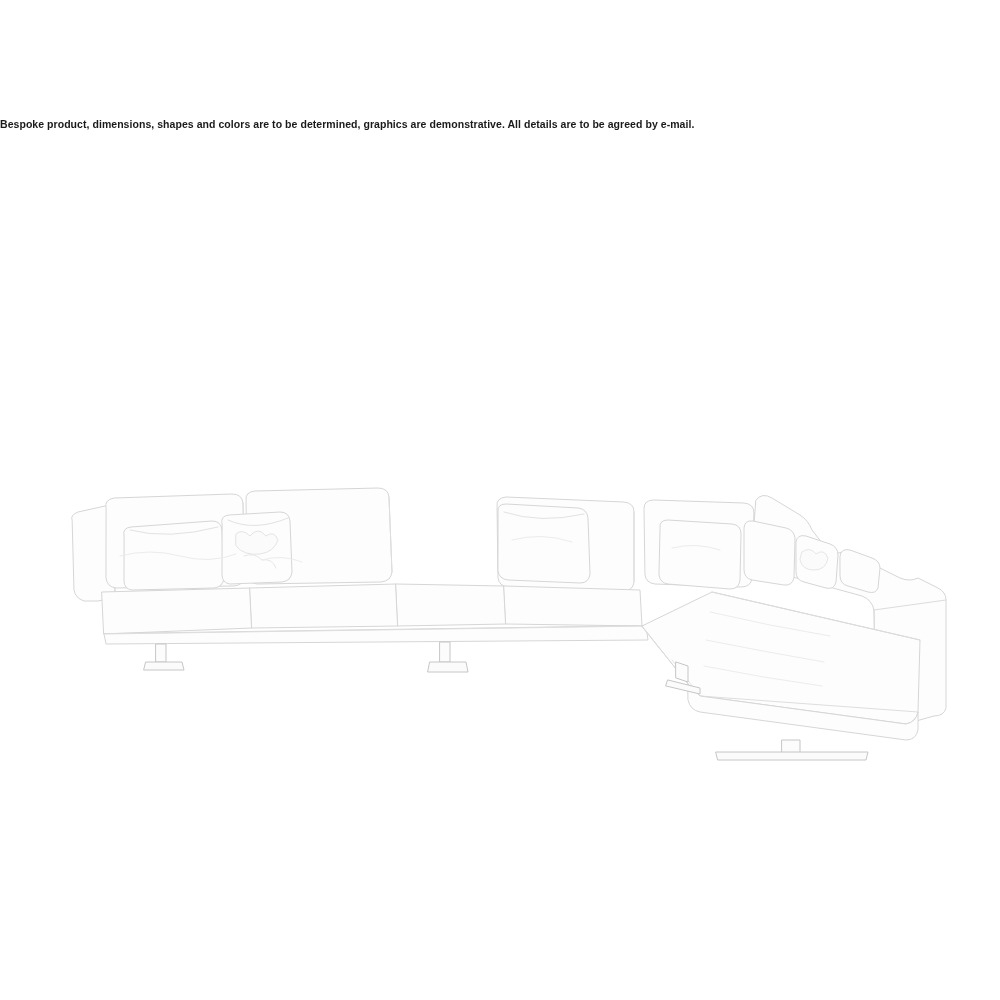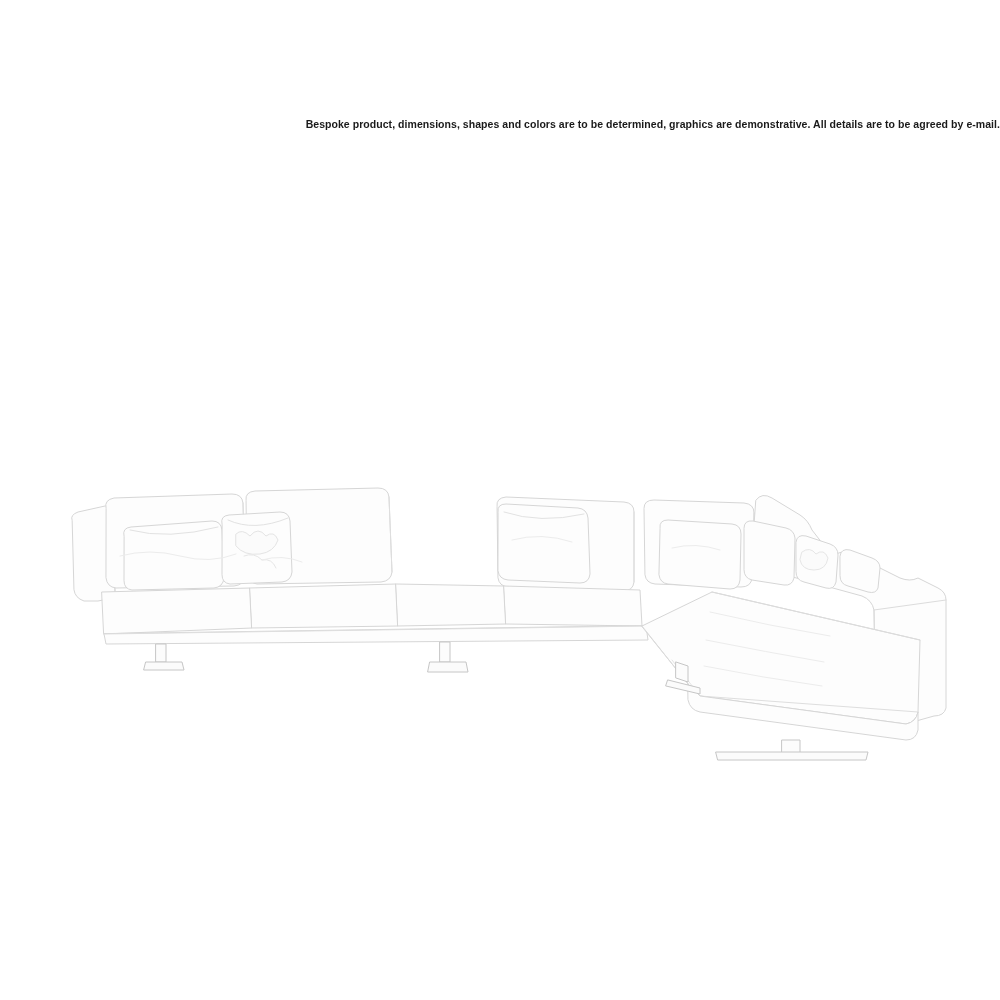--- a/index.html
+++ b/index.html
@@ -24,21 +24,20 @@
     position: absolute;
     left: 0px;
     top: 118px;
     width: 1000px;
     font-size: 10.5px;
     font-weight: bold;
     color: #1a1a1a;
     letter-spacing: 0.05px;
     line-height: 12px;
     white-space: nowrap;
-    text-align: right;
   }
   .product-figure {
     position: absolute;
     left: 0;
     top: 0;
     width: 1000px;
     height: 1000px;
     pointer-events: none;
   }
   .product-figure svg {

